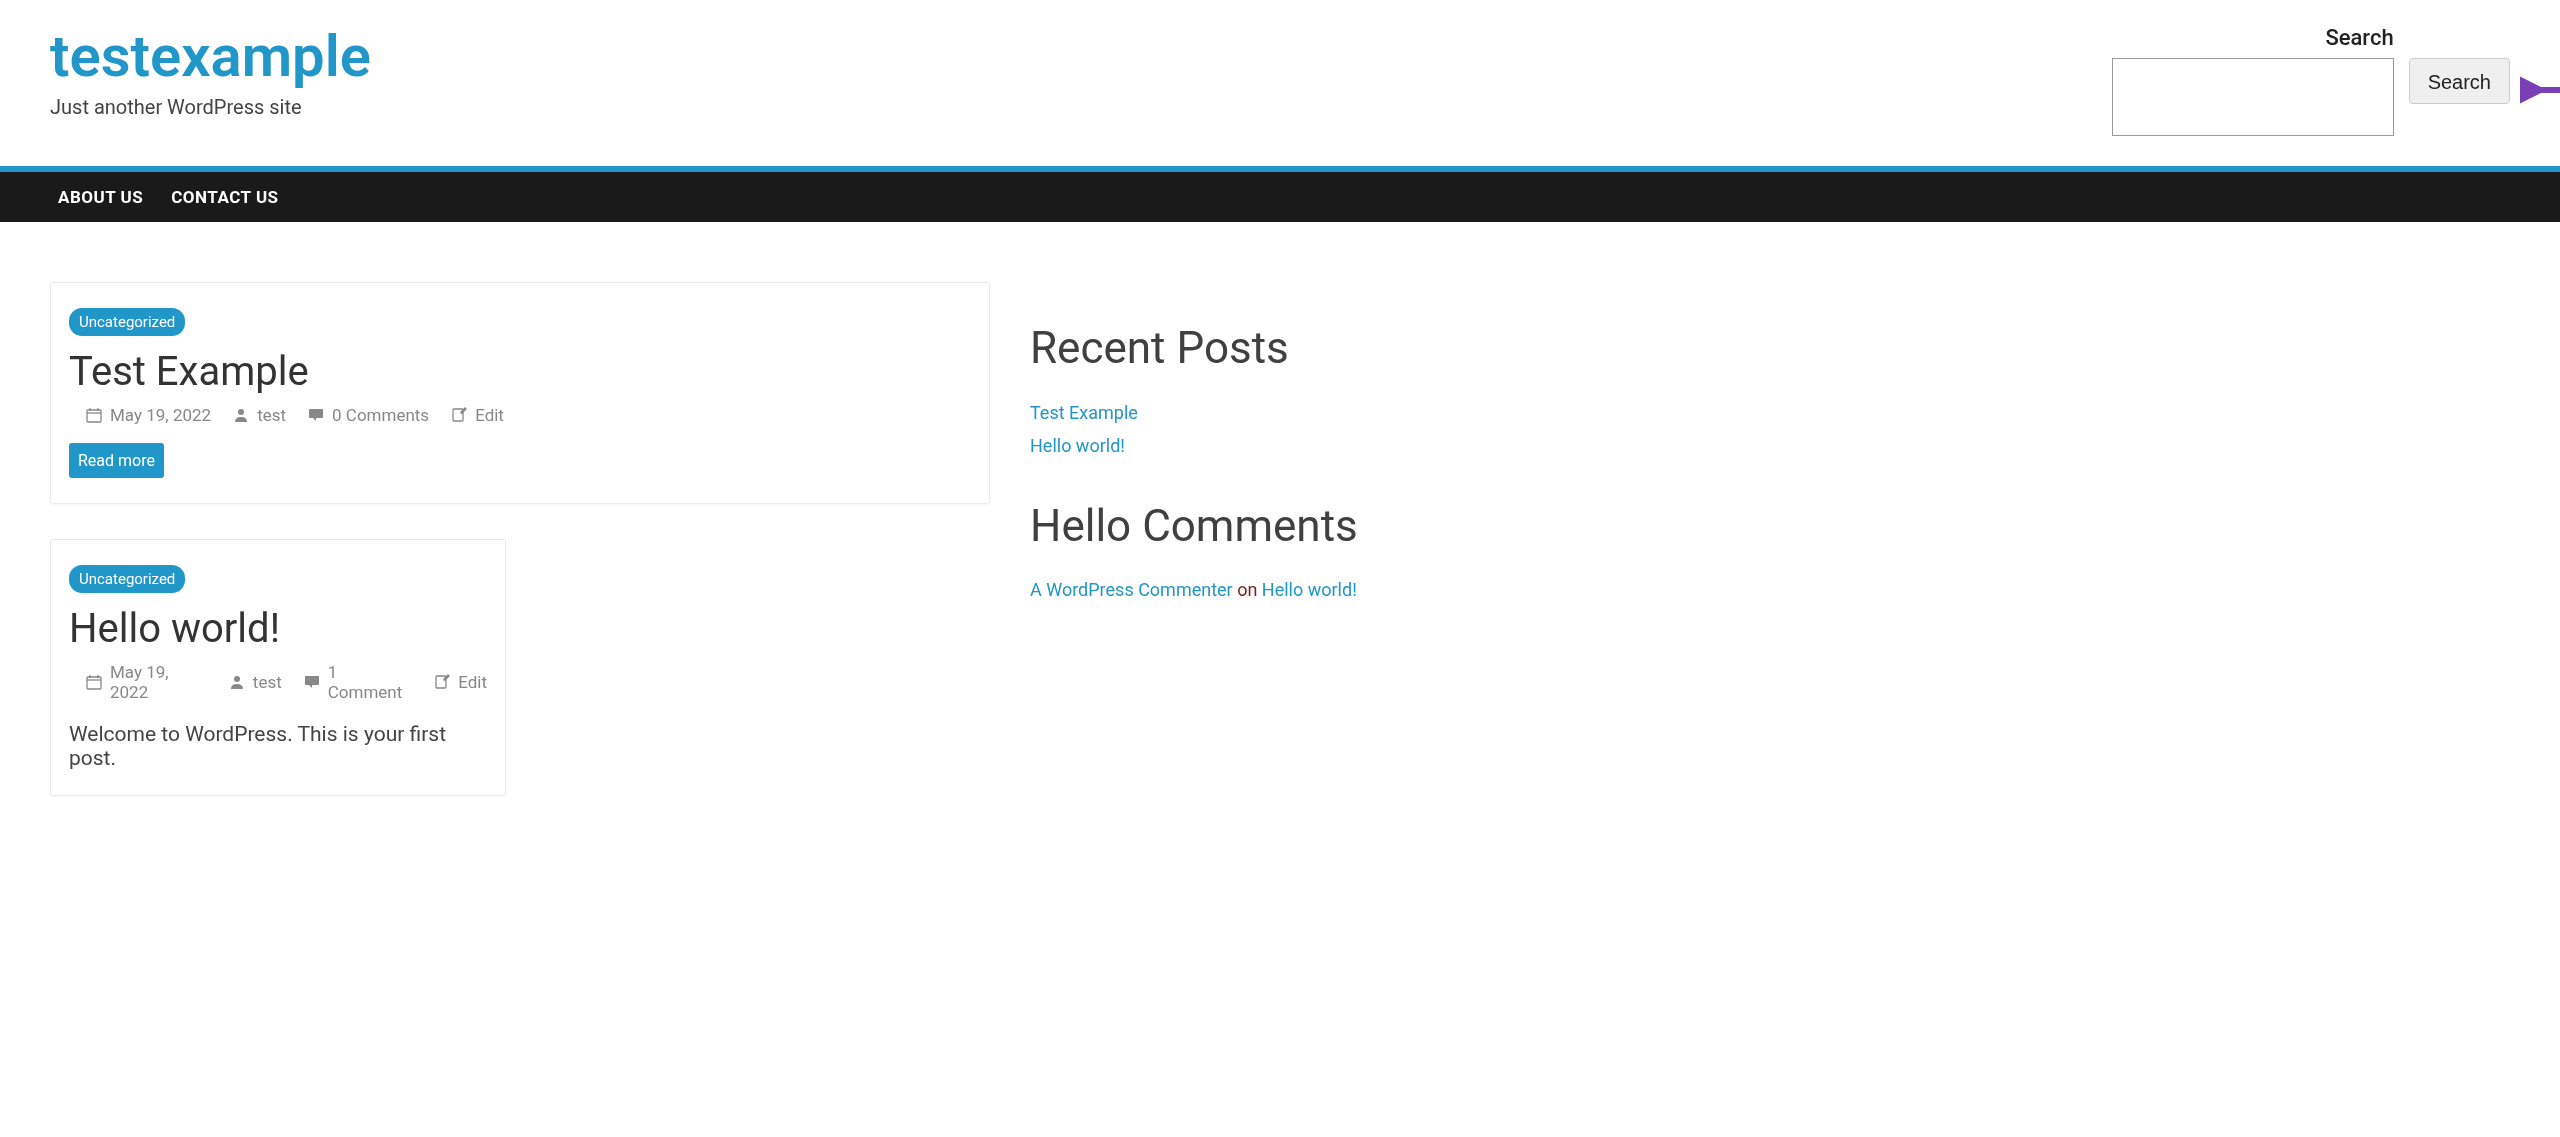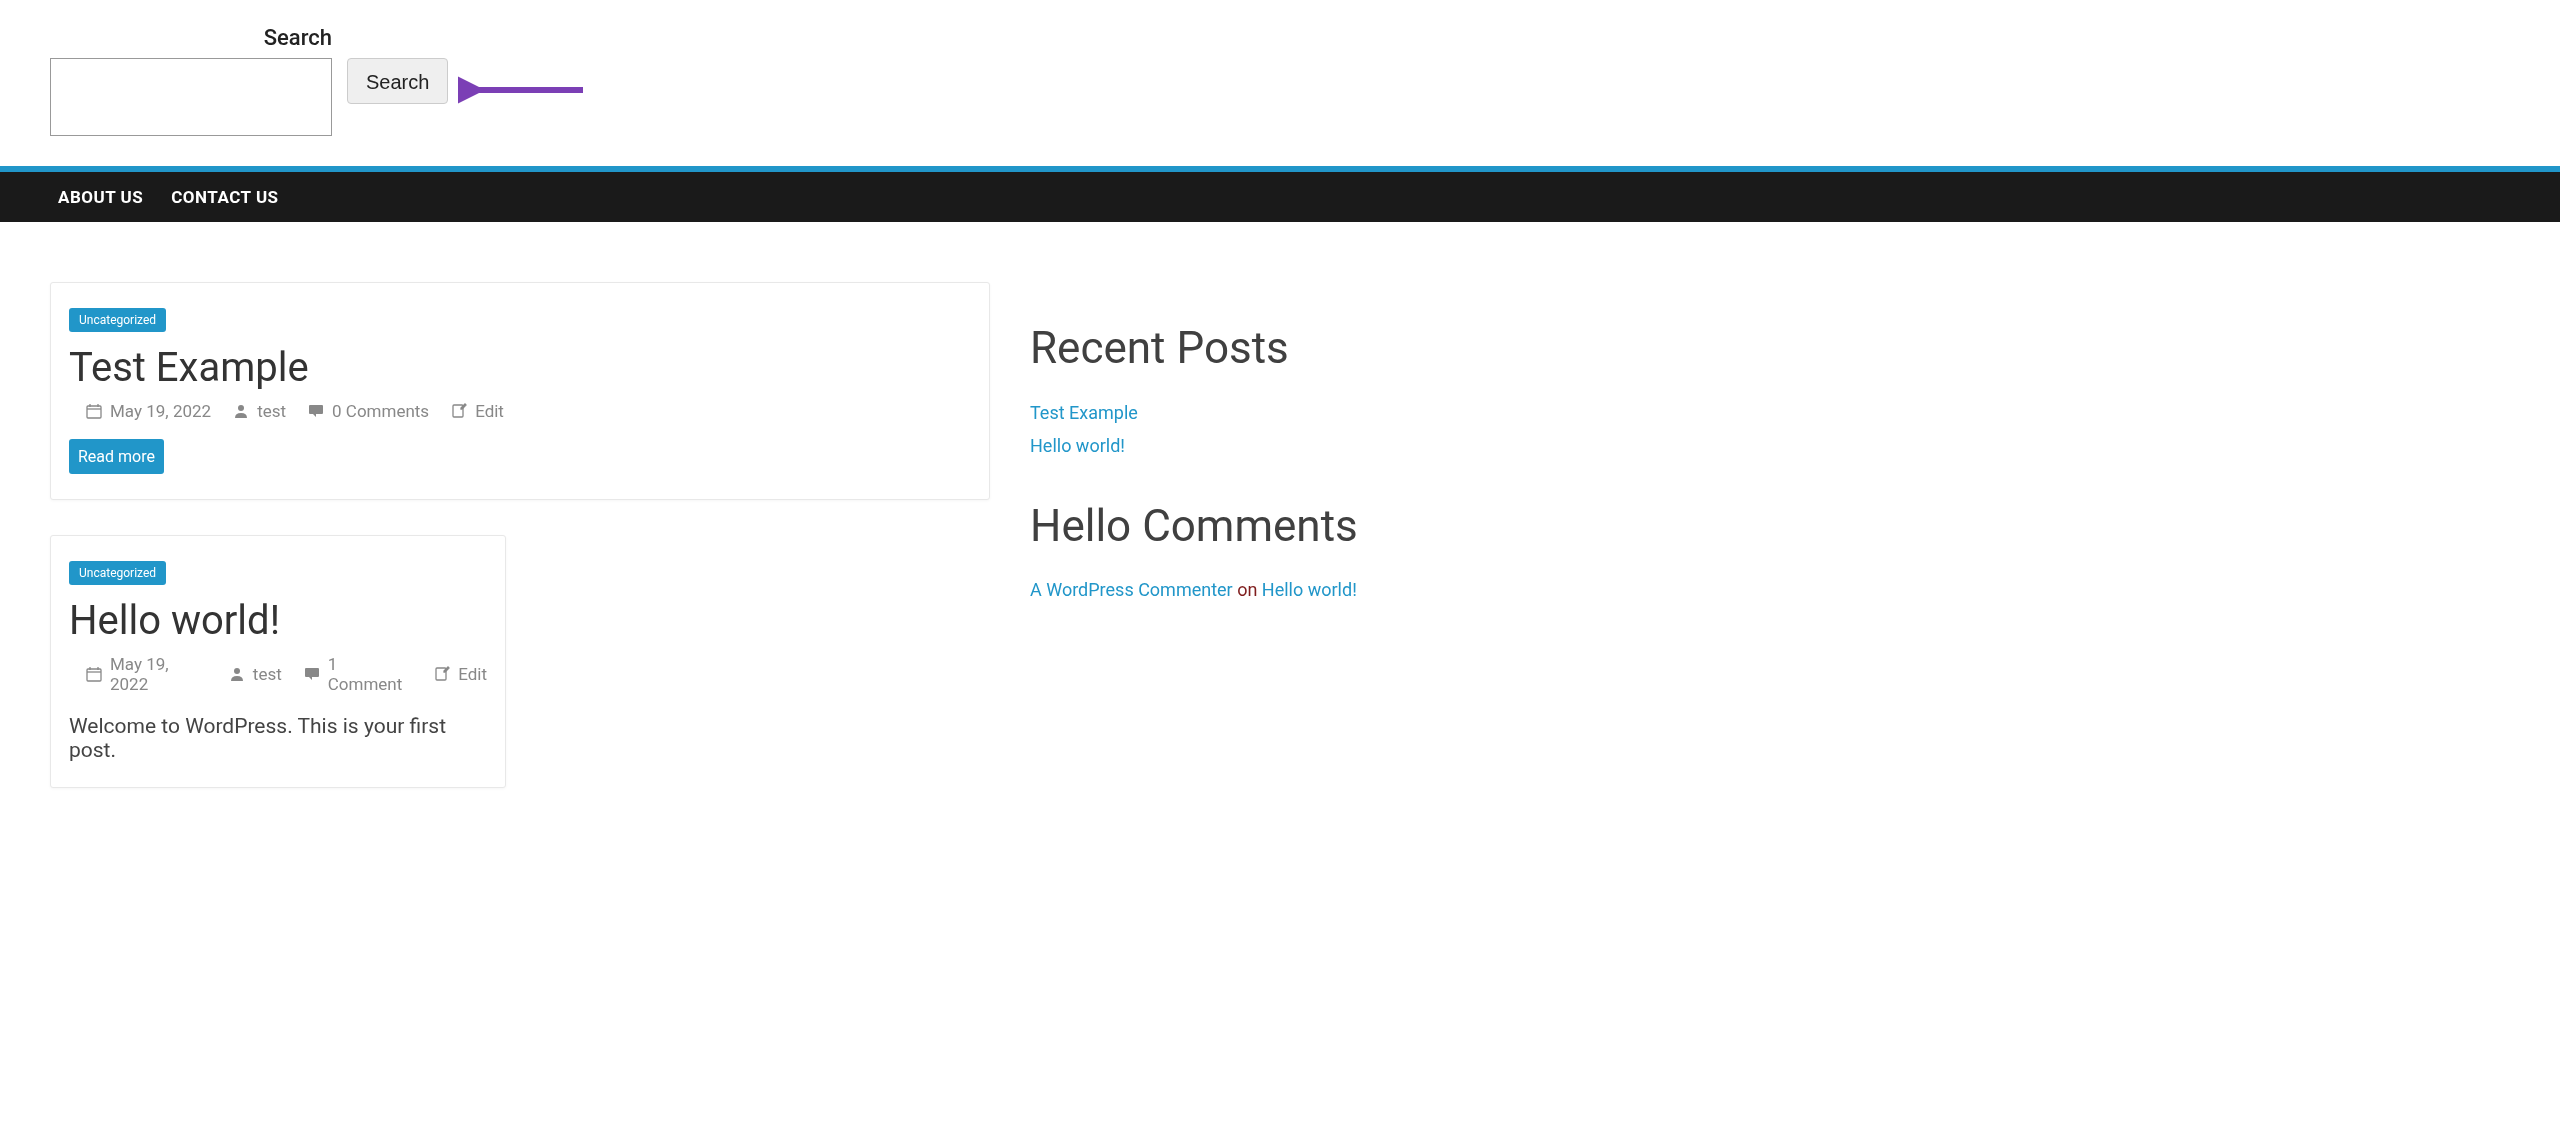--- a/index.html
+++ b/index.html
@@ -119,23 +119,23 @@
       border: 1px solid #e8e8e8;
       border-radius: 3px;
       padding: 25px 18px;
       margin-bottom: 35px;
       box-shadow: 0 1px 3px rgba(0,0,0,0.04);
     }
     .category-badge {
       display: inline-block;
       background: #2196c9;
       color: #fff;
-      font-size: 12px;
+      font-size: 15px;
       padding: 5px 10px;
-      border-radius: 3px;
+      border-radius: 13px;
       text-decoration: none;
     }
     .post-title {
       font-size: 40px;
       font-weight: 400;
       color: #333;
       margin: 12px 0 10px 0;
     }
     .post-title a {
       color: #333;
@@ -208,20 +208,26 @@
       color: #7f1d1d;
     }
     .narrow-card {
       width: 456px;
     }
   </style>
 </head>
 <body>
 
 <header class="header">
+  <div class="site-branding">
+    <h1 class="site-title">
+      <a href="#">testexample</a>
+    </h1>
+    <p class="site-tagline">Just another WordPress site</p>
+  </div>
   <div class="search-widget">
     <div class="search-label-wrapper">
       <label class="search-label">Search</label>
       <div class="search-wrapper">
         <input type="search" class="search-input" style="">
         <button class="search-button">Search</button>
       </div>
     </div>
     <svg class="annotation-arrow" viewBox="0 0 130 30">
       <defs>

